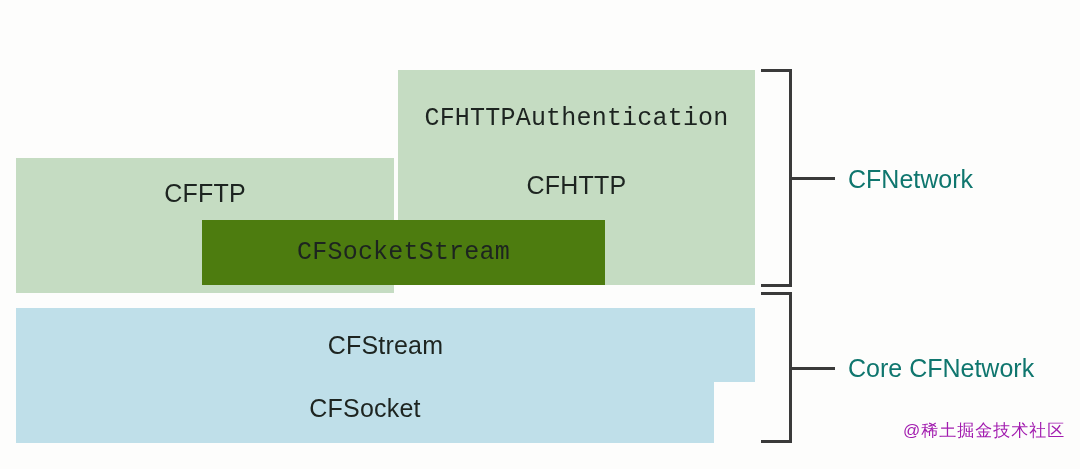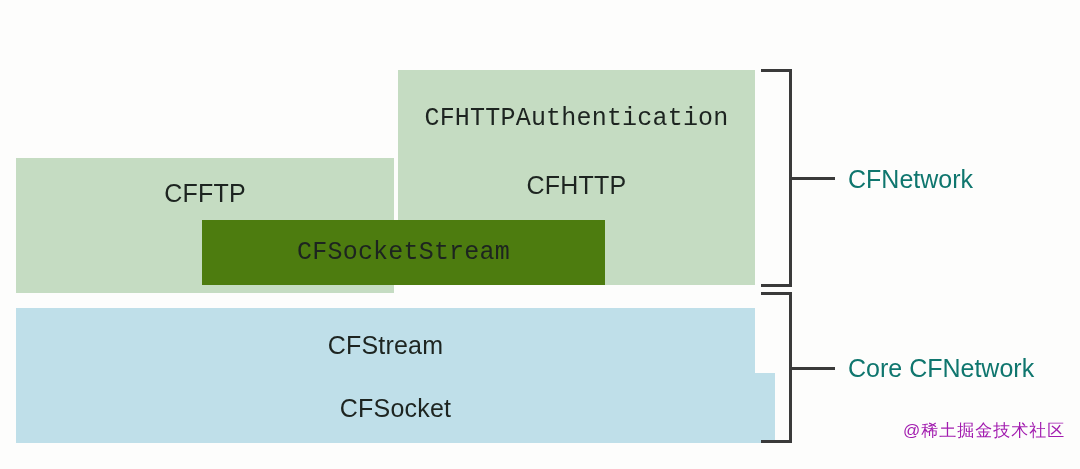--- a/index.html
+++ b/index.html
@@ -111,21 +111,21 @@
   </div>
 
   <div class="box green2" style="left:202px; top:220px; width:403px; height:65px;">
     <span>CFSocketStream</span>
   </div>
 
   <div class="box blue" style="left:16px; top:292px; width:739px; height:74px;margin-top:16px;">
     <span>CFStream</span>
   </div>
 
-  <div class="box blue" style="left:16px; top:373px; width:759px; height:70px;">
+  <div class="box blue" style="left:16px; top:373px; width:698px; height:70px;">
     <span>CFSocket</span>
   </div>
 
   <div class="bracket" style="left:761px; top:69px; width:74px; height:218px;">
     <div class="tick-top"></div>
     <div class="spine"></div>
     <div class="tick-bottom"></div>
     <div class="stem"></div>
   </div>
   <div class="bracket-label" style="left:848px; top:179px;">CFNetwork</div>

